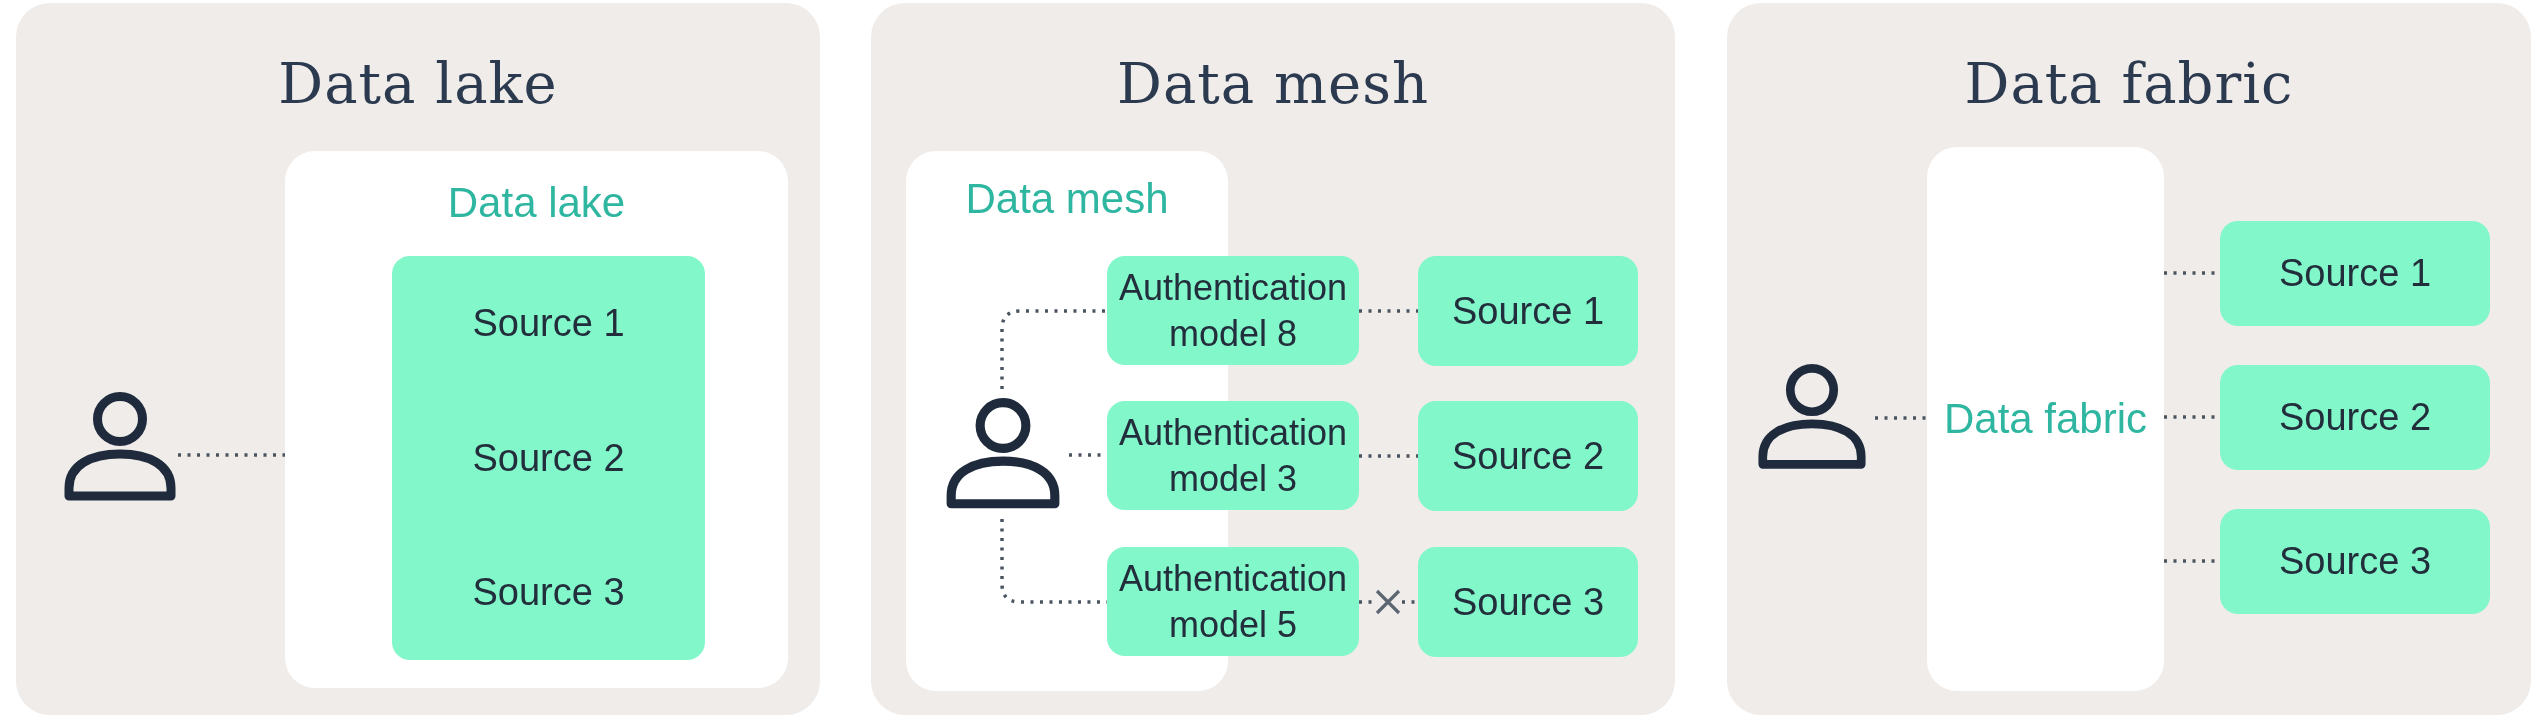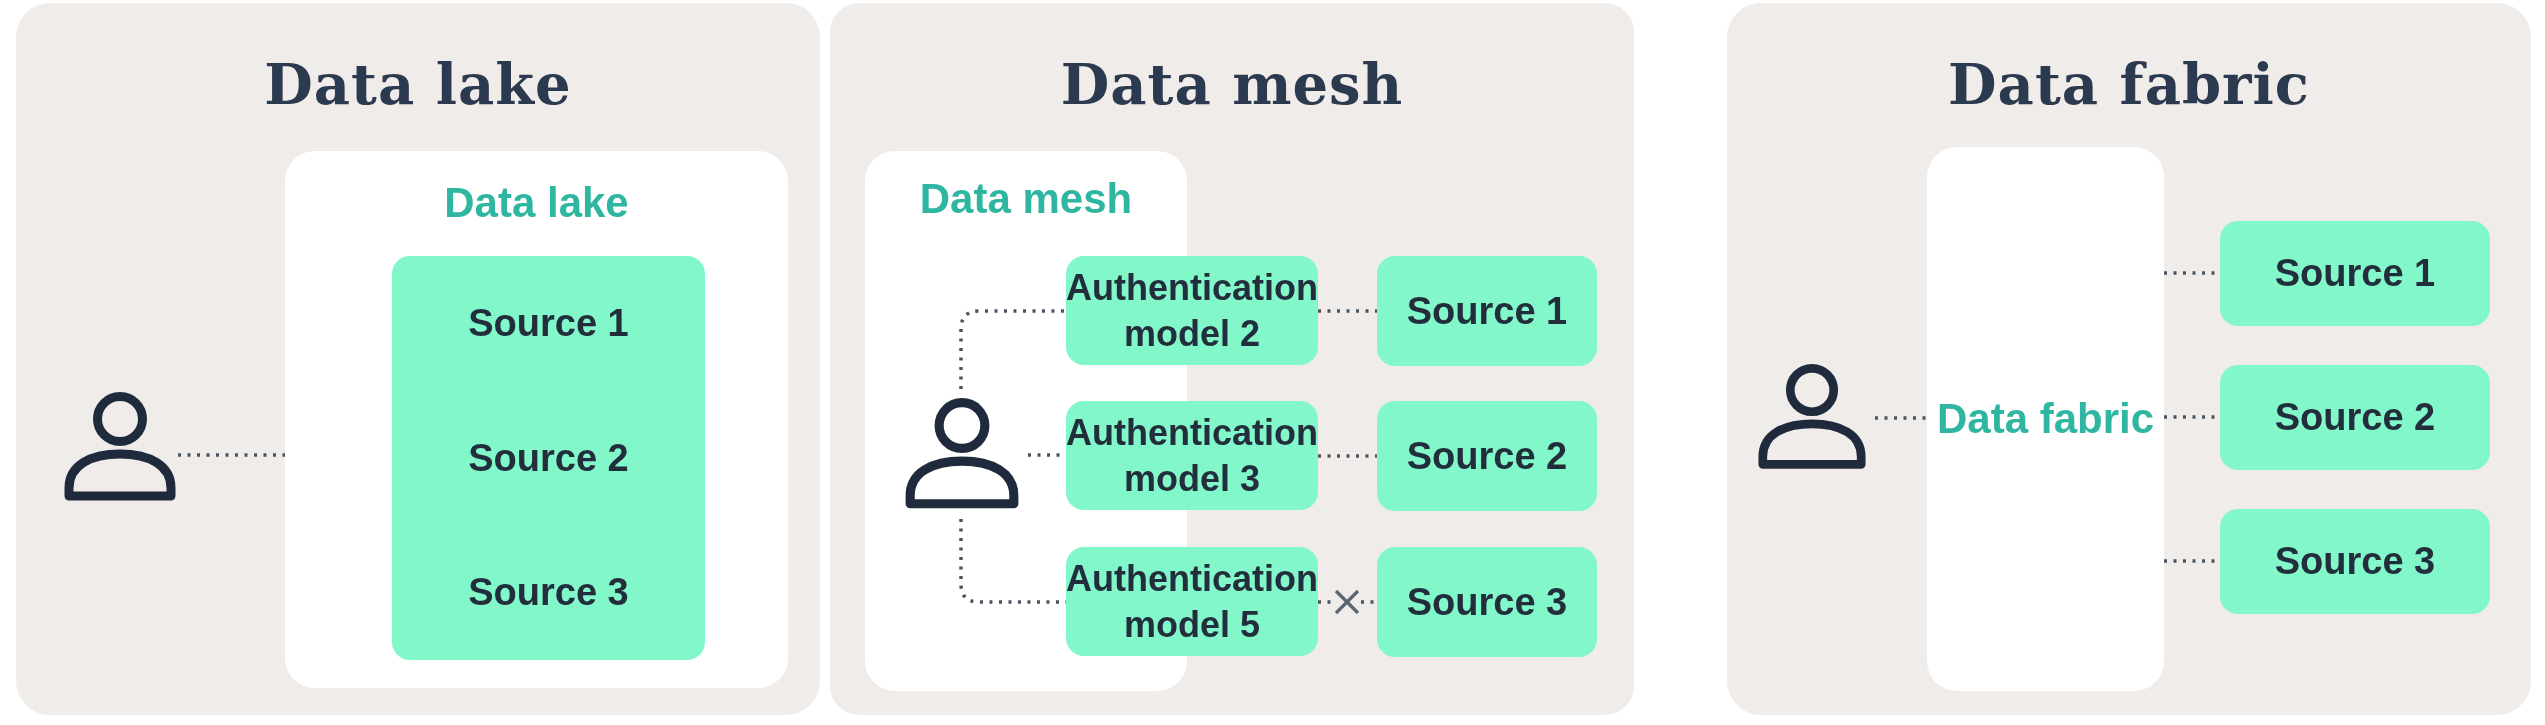--- a/index.html
+++ b/index.html
@@ -2,24 +2,24 @@
 <html><head>
 <meta charset="utf-8">
 <style>
   html,body { margin:0; padding:0; background:#ffffff; }
   .canvas {
     position:relative; width:2545px; height:725px; background:#ffffff;
     font-family:"Liberation Sans", sans-serif; overflow:hidden;
   }
   .panel {
     position:absolute; top:3px; height:712px; width:804px;
-    background:#EFECEA; border-radius:34px;font-weight:bold;
+    background:#EFECEA; border-radius:34px;
   }
   #panel-lake   { left:16px; }
-  #panel-mesh   { left:830px;border-radius:29px; }
+  #panel-mesh   { left:871px; }
   #panel-fabric { left:1727px; }
 
   .panel-title {
     position:absolute; top:48px; left:0; width:100%; text-align:center;
     font-family:"DejaVu Serif","Liberation Serif",serif;
     font-size:56px; color:#2C3A50; letter-spacing:1px;
   }
 
   .whitebox { position:absolute; background:#ffffff; border-radius:30px; }
   .lake-white   { left:269px; top:148px; width:503px; height:537px; }
@@ -109,21 +109,21 @@
       <path class="wire" d="M 531 599 H 547"></path>
     </svg>
 
     <svg class="person person-mesh" viewBox="0 0 124 114">
       <circle cx="62" cy="28" r="22.5" fill="none" stroke="#1F2B3C" stroke-width="9"></circle>
       <path d="M 11 105 L 11 97 C 11 74 33 63 62 63 C 91 63 113 74 113 97 L 113 105 Z" fill="none" stroke="#1F2B3C" stroke-width="9" stroke-linejoin="round"></path>
     </svg>
 
     <div class="greenbox authbox" id="auth-1">
       <span>Authentication</span>
-      <span>model 2</span>
+      <span>model 8</span>
     </div>
     <div class="greenbox authbox" id="auth-2">
       <span>Authentication</span>
       <span>model 3</span>
     </div>
     <div class="greenbox authbox" id="auth-3">
       <span>Authentication</span>
       <span>model 5</span>
     </div>
 

